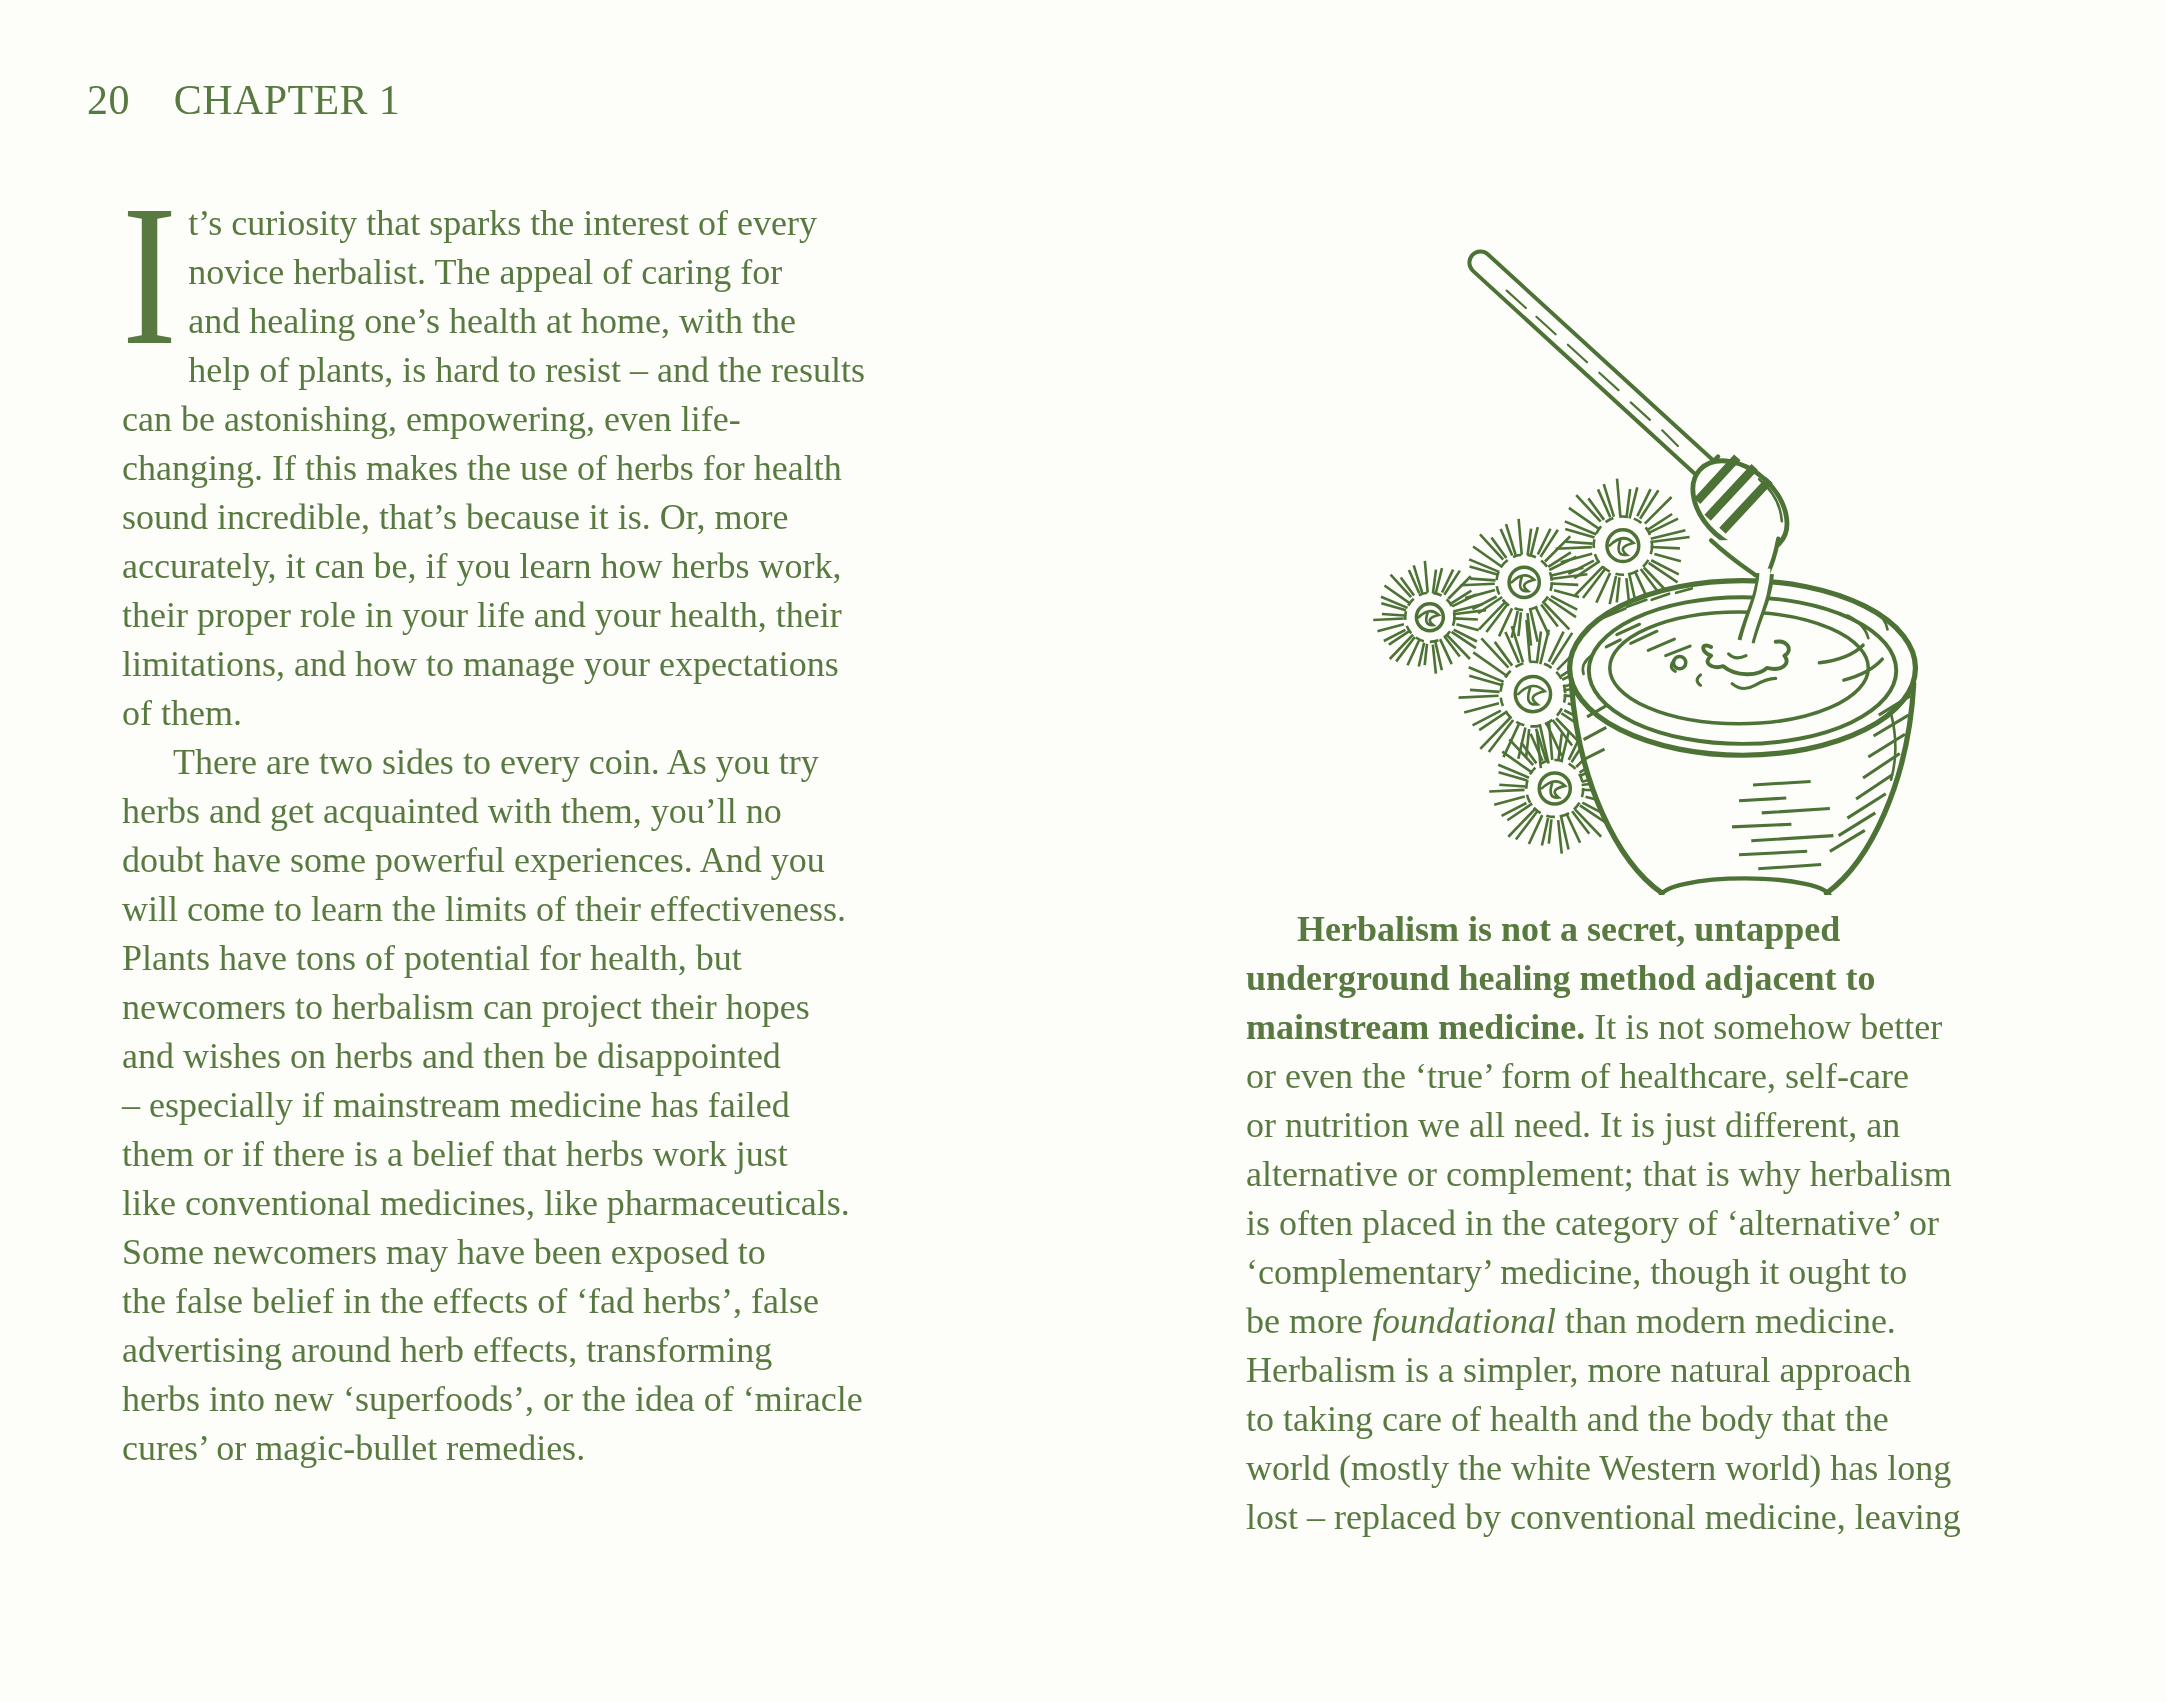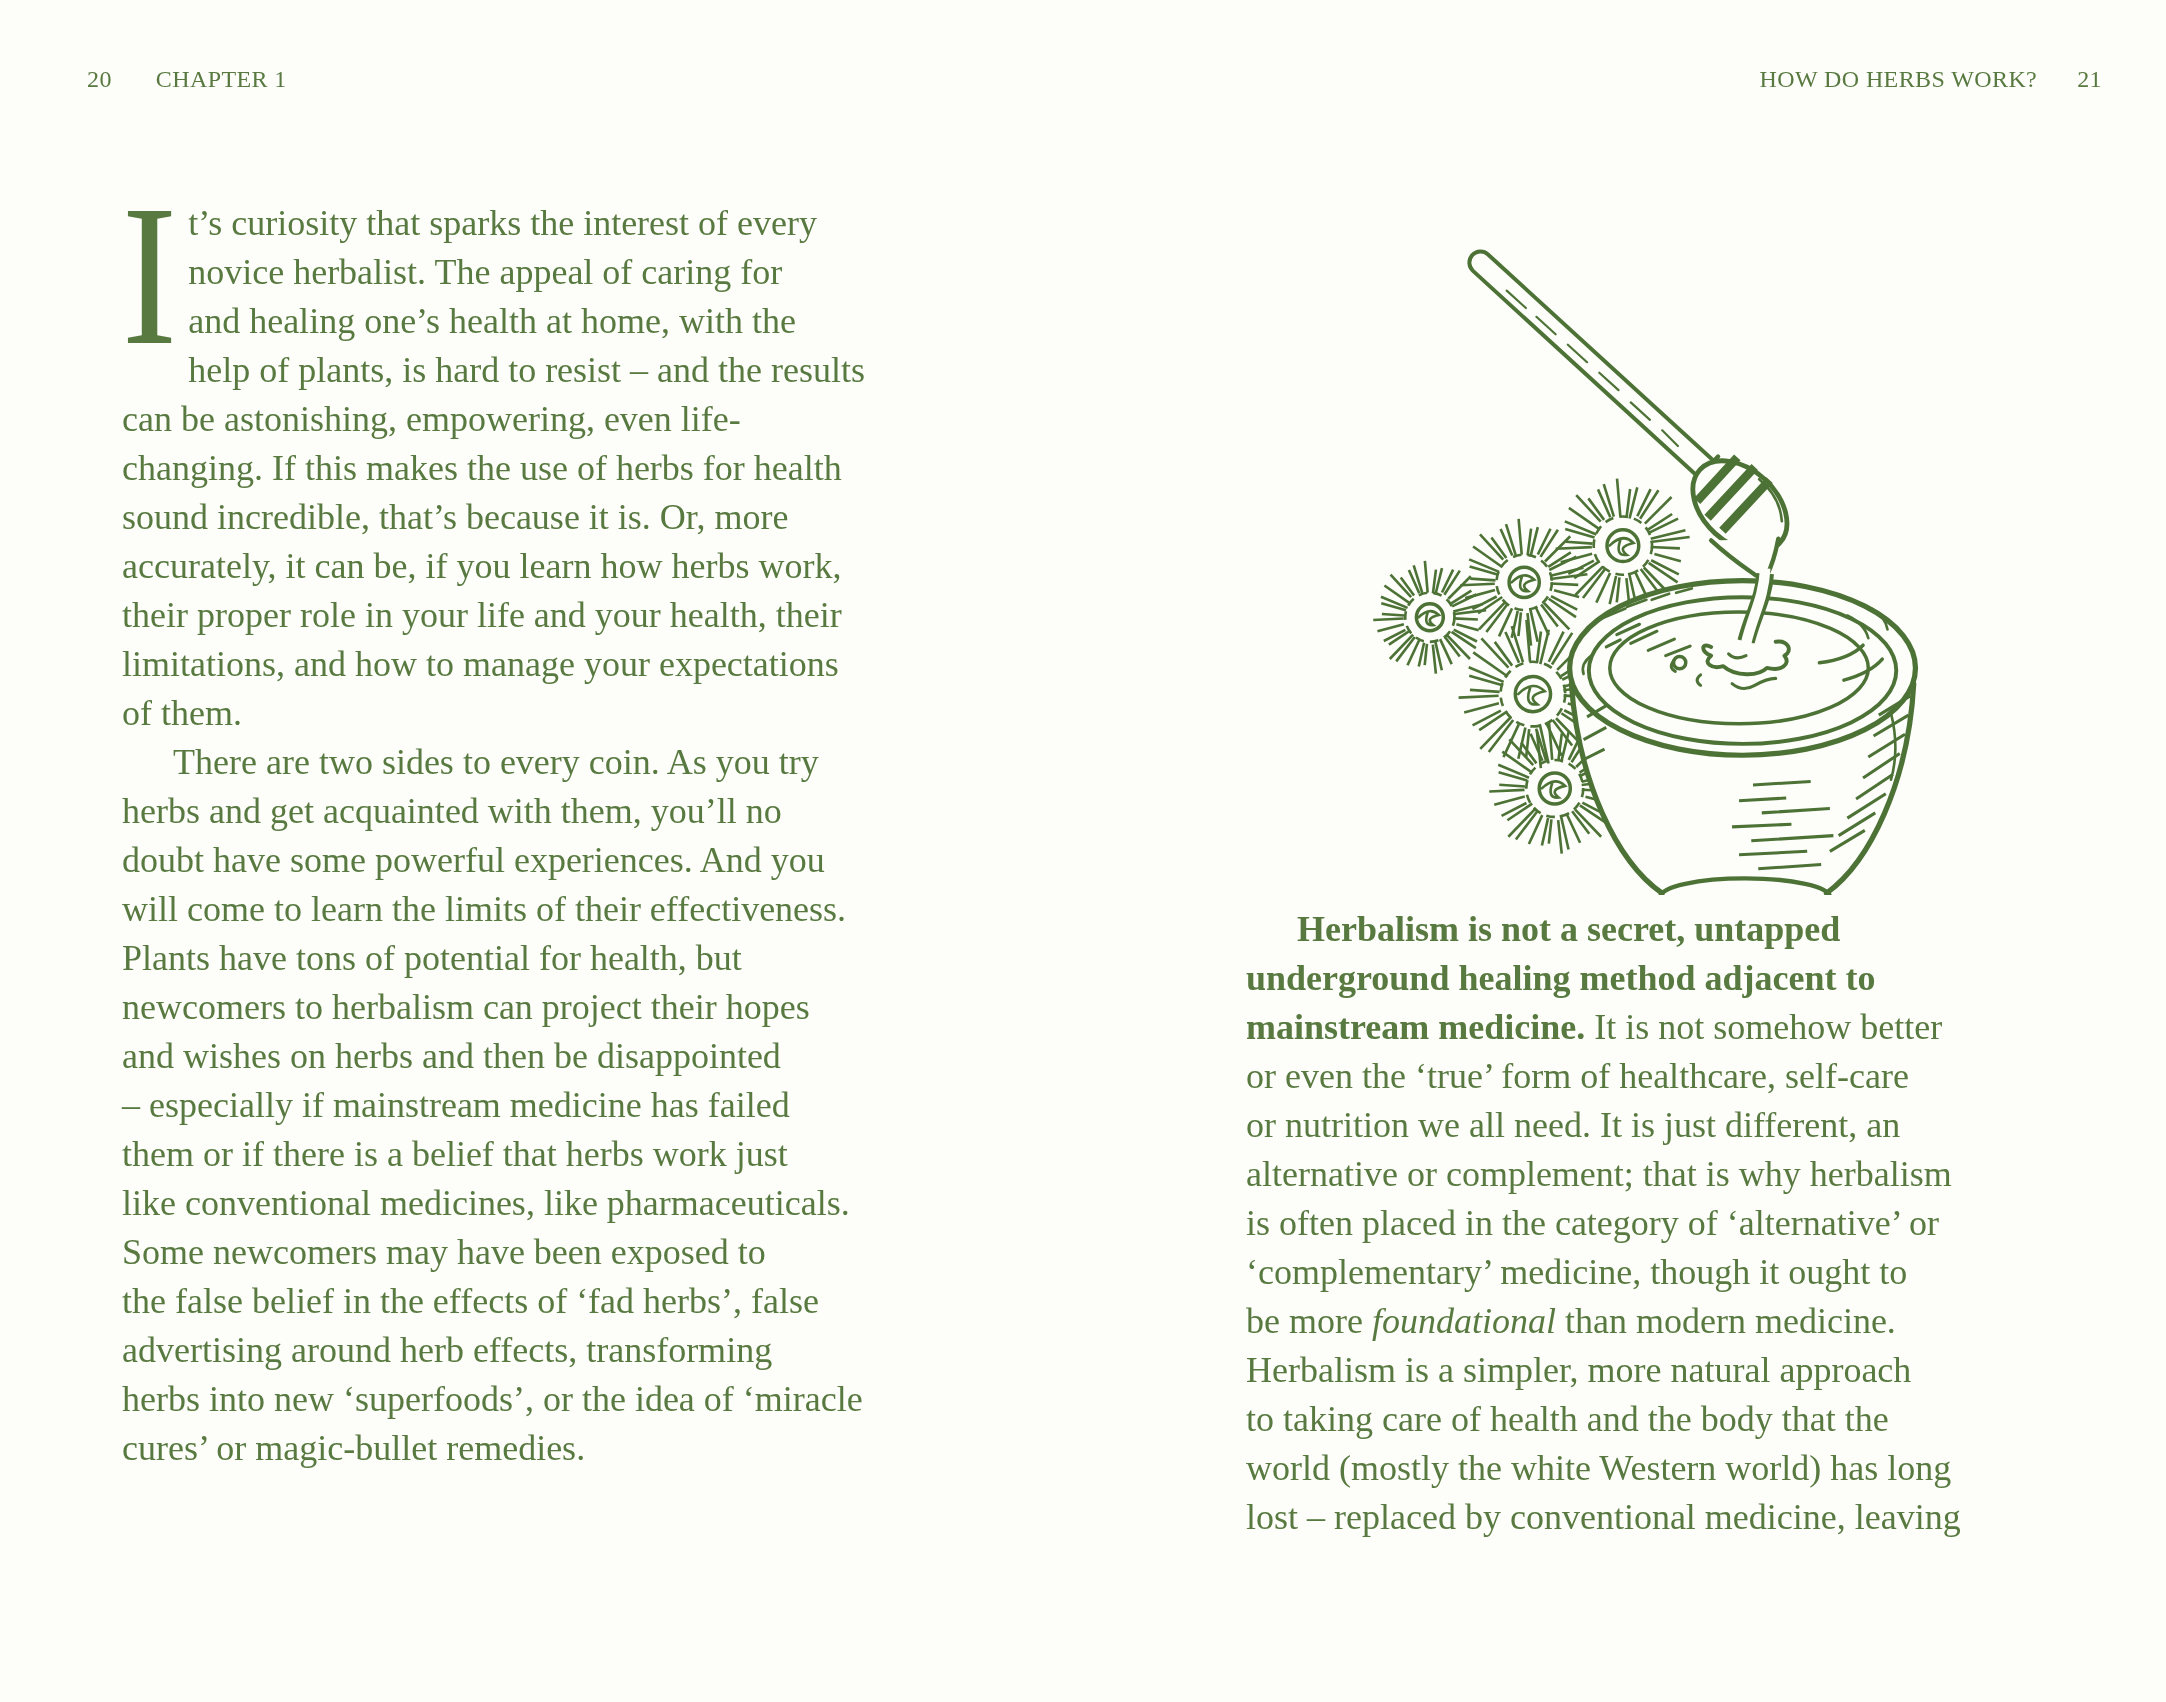--- a/index.html
+++ b/index.html
@@ -3,21 +3,21 @@
 <meta charset="utf-8">
 <style>
   :root{
     --green:#587a40;
     --art:#4d7236;
     --paper:#fdfdf9;
   }
   html,body{margin:0;padding:0;background:var(--paper);}
   .spread{position:relative;width:2166px;height:1702px;background:var(--paper);overflow:hidden;
           font-family:"Liberation Serif",serif;color:var(--green);}
-  .runhead{position:absolute;top:66px;font-size:24px;letter-spacing:0.4px;white-space:nowrap;}
+  .runhead{position:absolute;top:76px;font-size:42px;letter-spacing:0.4px;white-space:nowrap;}
   .runhead.left{left:87px;}
   .runhead.right{right:64px;}
   .runhead .pagenum-l{margin-right:44px;}
   .runhead .runtitle-r{margin-right:40px;}
   .col{position:absolute;font-size:36px;line-height:49px;white-space:pre-line;}
   .left-col{left:122px;top:199px;width:928px;}
   .right-col{left:1246px;top:905px;width:914px;}
   .col p{margin:0;}
   p.indent{text-indent:51px;}
   .dropcap{float:left;width:54px;height:145px;margin:3.5px 12.2px 0 0;font-size:201px;line-height:145px;}
@@ -34,21 +34,20 @@
   .disc{fill:var(--paper);stroke:var(--art);stroke-width:4;}
   .scribble{fill:none;stroke:var(--art);stroke-width:3;stroke-linecap:round;}
 </style>
 </head>
 <body>
 
 <div class="spread">
 
   <header class="runhead left"><span class="pagenum-l">20</span><span>CHAPTER 1</span></header>
 
-  <header class="runhead right"><span class="runtitle-r">HOW DO HERBS WORK?</span><span>21</span></header>
 
   <section class="col left-col"><p class="body first"><span class="dropcap"><span class="dropglyph">I</span></span><span>t’s curiosity that sparks the interest of every
 novice herbalist. The appeal of caring for
 and healing one’s health at home, with the
 help of plants, is hard to resist – and the results
 can be astonishing, empowering, even life-
 changing. If this makes the use of herbs for health
 sound incredible, that’s because it is. Or, more
 accurately, it can be, if you learn how herbs work,
 their proper role in your life and your health, their

